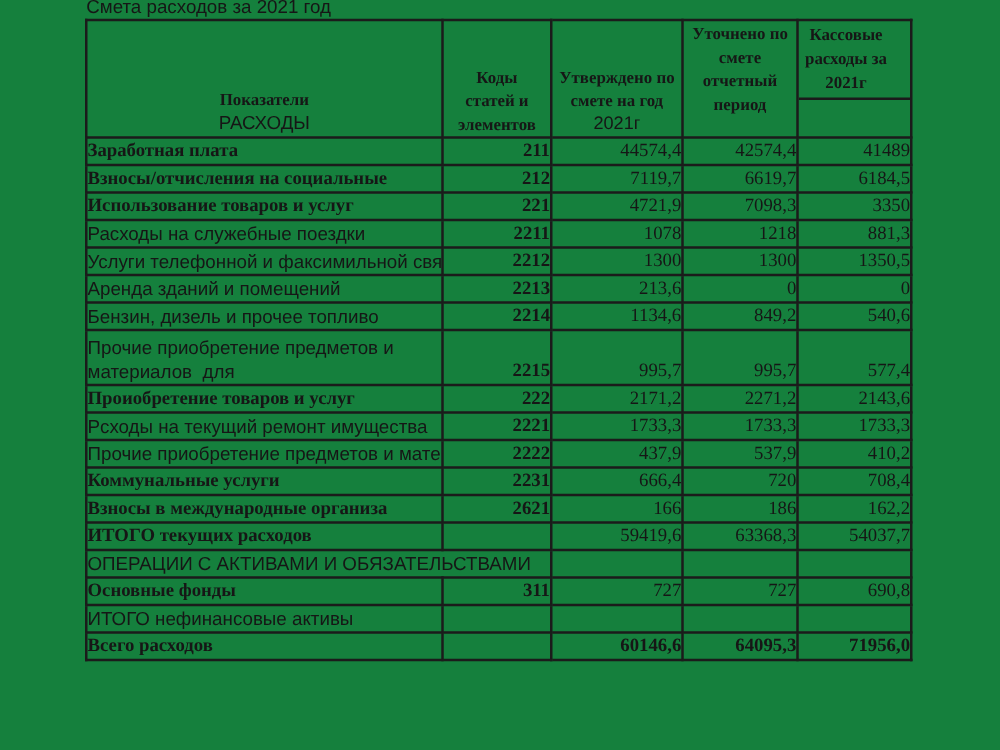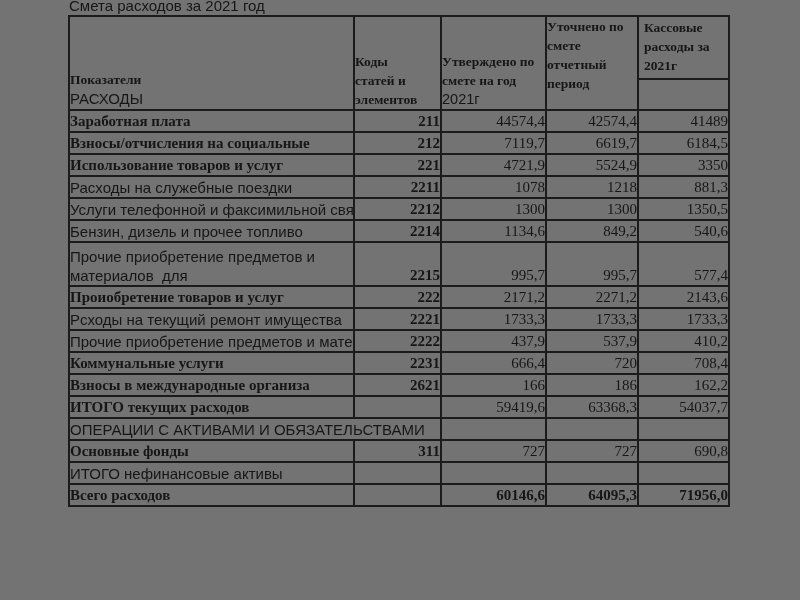--- a/index.html
+++ b/index.html
@@ -1,33 +1,33 @@
 <!DOCTYPE html>
 <html><head>
 <meta charset="utf-8">
 <style>
   html,body { margin:0; padding:0; }
   .page {
-    position:relative; width:800px; height:600px; background:#737373;
+    position:relative; width:800px; height:600px; background:#15803d;
     font-family:"Liberation Sans","DejaVu Sans",sans-serif; color:#161616; overflow:hidden;
   }
   .doc-title {
     position:absolute; left:69px; top:-2px; font-size:15px; line-height:16px;
     color:#161616; white-space:pre;
   }
   table.sheet {
     position:absolute; left:68px; top:15px; width:660px;
     border-collapse:collapse; table-layout:fixed;
   }
   table.sheet th, table.sheet td {
     border:2px solid #1b1b1b; padding:0; overflow:hidden; box-sizing:border-box;
   }
   
   th { font-family:"Liberation Serif","DejaVu Serif",serif; font-weight:700;
-       font-size:13.5px; text-align:left; line-height:19px;margin-left:41px; }
+       font-size:13.5px; text-align:center; line-height:19px;margin-left:41px; }
   th.h-ind   { vertical-align:bottom; padding:0 0 1px 4px; }
   th.h-ind .ind-line1 { font-size:13.5px; }
   th.h-ind .ind-line2 { font-family:"Liberation Sans","DejaVu Sans",sans-serif;
                         font-weight:400; font-size:15px; line-height:20px; }
   th.h-codes { vertical-align:bottom; padding:0 0 22px 5px; white-space:pre; }
   th.h-appr  { vertical-align:bottom; padding:0 0 1px 5px; }
   th.h-appr .appr-bold { white-space:pre; }
   th.h-appr .appr-year { font-family:"Liberation Sans","DejaVu Sans",sans-serif;
                          font-weight:400; font-size:14.5px; line-height:19px; }
   th.h-adj   { vertical-align:top; padding:3px 0 0 5px; white-space:pre; }
@@ -106,36 +106,43 @@
           <td class="name b">Взносы/отчисления на социальные</td>
           <td class="code">212</td>
           <td class="val">7119,7</td>
           <td class="val">6619,7</td>
           <td class="val">6184,5</td>
         </tr>
         <tr class="row">
           <td class="name b">Использование товаров и услуг</td>
           <td class="code">221</td>
           <td class="val">4721,9</td>
-          <td class="val">5524,9</td>
+          <td class="val">7098,3</td>
           <td class="val">3350</td>
         </tr>
         <tr class="row">
           <td class="name r">Расходы на служебные поездки</td>
           <td class="code">2211</td>
           <td class="val">1078</td>
           <td class="val">1218</td>
           <td class="val">881,3</td>
         </tr>
         <tr class="row">
           <td class="name r">Услуги телефонной и факсимильной связ</td>
           <td class="code">2212</td>
           <td class="val">1300</td>
           <td class="val">1300</td>
           <td class="val">1350,5</td>
+        </tr>
+        <tr class="row">
+          <td class="name r">Аренда зданий и помещений</td>
+          <td class="code">2213</td>
+          <td class="val">213,6</td>
+          <td class="val">0</td>
+          <td class="val">0</td>
         </tr>
         <tr class="row">
           <td class="name r">Бензин, дизель и прочее топливо</td>
           <td class="code">2214</td>
           <td class="val">1134,6</td>
           <td class="val">849,2</td>
           <td class="val">540,6</td>
         </tr>
         <tr class="row tall">
           <td class="name r">Прочие приобретение предметов и

